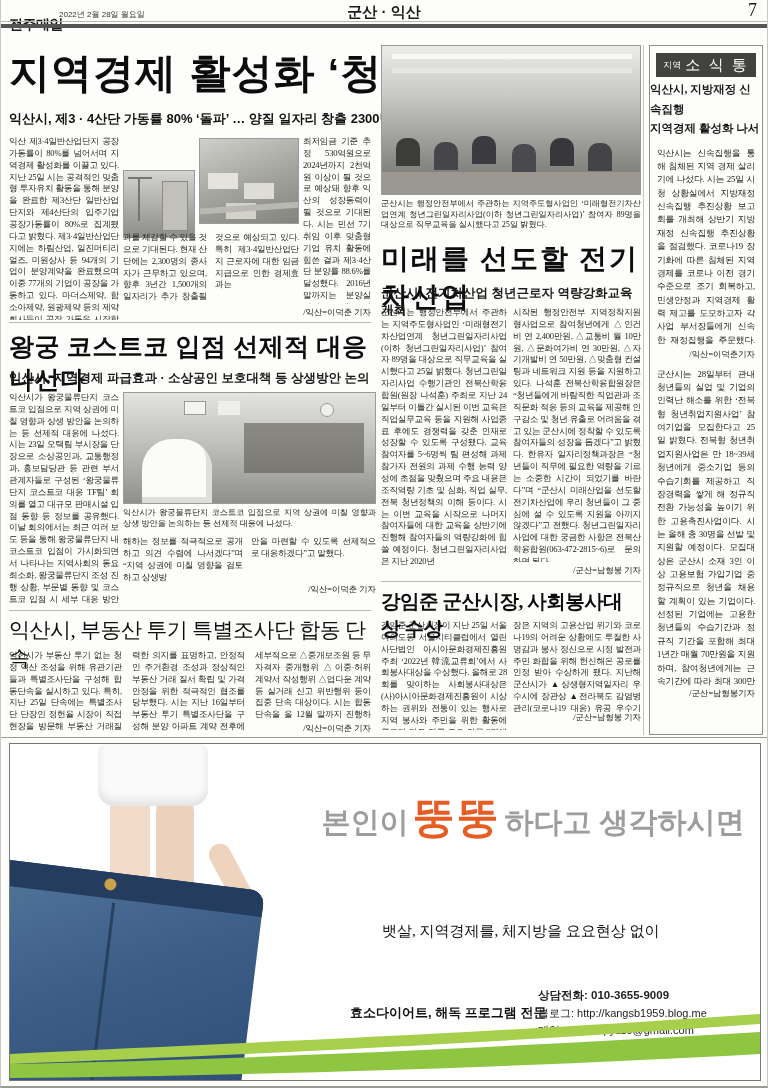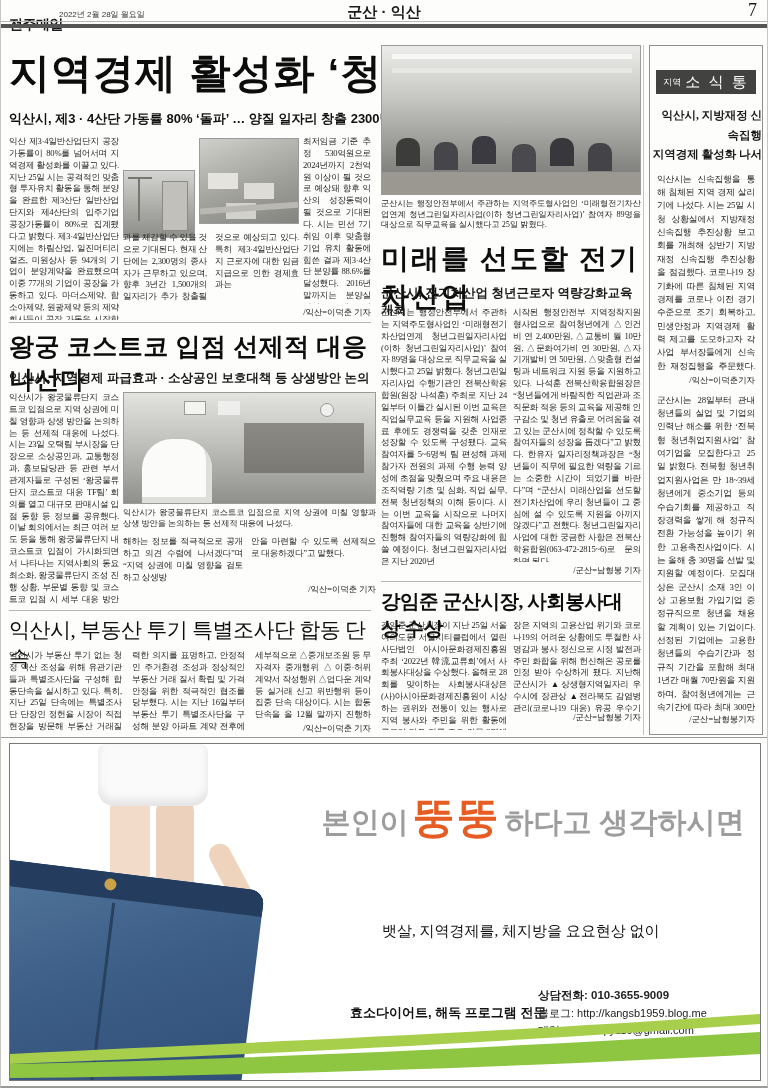--- a/index.html
+++ b/index.html
@@ -98,26 +98,26 @@
   <div class="abs hr" style="left:8px; top:610px; width:362px; height:1px;"></div>
   <div class="abs" style="left:8px; top:616px; width:367px; font-size:21px; font-weight:normal; letter-spacing:-0.5px; color:#0d0d0d;">익산시, 부동산 투기 특별조사단 합동 단속</div>
   <div class="abs body-text" style="left:8px; top:650px; width:113px; height:82px;">익산시가 부동산 투기 없는 청정 익산 조성을 위해 유관기관들과 특별조사단을 구성해 합동단속을 실시하고 있다. 특히, 지난 25일 단속에는 특별조사단 단장인 정헌율 시장이 직접 현장을 방문해 부동산 거래질서 안정을 위해 중개사들과 면담을 실시했다. 정 시장은 이 자리에서 부동산 시장 교란 투기행위 단속과 근절에 대한 강</div>
   <div class="abs body-text" style="left:131px; top:650px; width:113px; height:82px;">력한 의지를 표명하고, 안정적인 주거환경 조성과 정상적인 부동산 거래 질서 확립 및 가격 안정을 위한 적극적인 협조를 당부했다. 시는 지난 16일부터 부동산 투기 특별조사단을 구성해 분양 아파트 계약 전후에 불법 거래행위, 부동산 시장을 교란하는 불법행위 등 부동산 투기 조장 행위에 대해 검토, 국세청과 함께 면밀히 조사하고 있다.</div>
   <div class="abs body-text" style="left:254px; top:650px; width:116px; height:72px;">세부적으로 △중개보조원 등 무자격자 중개행위 △이중·허위 계약서 작성행위 △업다운 계약 등 실거래 신고 위반행위 등이 집중 단속 대상이다. 시는 합동단속을 올 12월 말까지 진행하고 필요할 경우 기간을 연장하여 단속할 계획이며 특히 신규 아파트 분양을 중심으로 집중 단속할 방침이다. 정헌율 시장은 “부동산 투기 세력 유입을 사전 차단하고 불법 투기 세력은 반드시 엄단해 부동산 시장 안정화를 위해 지속적으로 노력하겠다”고 말했다.</div>
   <div class="abs byline" style="left:260px; top:723px; width:110px;">/익산=이덕춘 기자</div>
 
   <div class="abs" style="left:642px; top:45px; width:1px; height:690px; background:#c4c4c0;"></div>
 
   <div class="abs" style="left:648px; top:45px; width:114px; height:690px; border:1px solid #8f8f8b;">
-    <div style="margin:24px auto 0; width:100px; height:24px; background:#424240; color:#fff; display:flex; align-items:center; justify-content:center; gap:4px;">
+    <div style="margin:7px auto 0; width:100px; height:24px; background:#424240; color:#fff; display:flex; align-items:center; justify-content:center; gap:4px;">
       <span class="sans" style="font-size:9px;">지역</span>
       <span class="sans" style="font-size:15px; font-weight:normal; letter-spacing:2px;">소 식 통</span>
     </div>
 
-    <div style="margin-top:12px; text-align:right; font-size:11.5px; font-weight:bold; line-height:1.7;">
+    <div style="margin-top:3px; text-align:left; font-size:11.5px; font-weight:bold; line-height:1.7;">
       <div>익산시, 지방재정 신속집행</div>
       <div>지역경제 활성화 나서</div>
     </div>
     <div class="sb-body" style="margin:8px 7px 0; height:200px;">익산시는 신속집행을 통해 침체된 지역 경제 살리기에 나섰다. 시는 25일 시청 상황실에서 지방재정 신속집행 추진상황 보고회를 개최해 상반기 지방재정 신속집행 추진상황을 점검했다. 코로나19 장기화에 따른 침체된 지역경제를 코로나 이전 경기 수준으로 조기 회복하고, 민생안정과 지역경제 활력 제고를 도모하고자 각 사업 부서장들에게 신속한 재정집행을 주문했다. 상반기 신속집행 대상액 8,206억원 중 6월까지 4,923억원 집행해 60% 목표달성을 위해 총력을 다하고 있으며, 신속집행 중점사항으로는 이월사업 우선 집행으로 불용액 및 잔여원을 최소화할 계획이다.</div>
     <div class="byline" style="margin:2px 7px 0;">/익산=이덕춘기자</div>
 
     <div class="sb-body" style="margin:8px 7px 0; height:318px;">군산시는 28일부터 관내 청년들의 실업 및 기업의 인력난 해소를 위한 ‘전북형 청년취업지원사업’ 참여기업을 모집한다고 25일 밝혔다. 전북형 청년취업지원사업은 만 18~39세 청년에게 중소기업 등의 수습기회를 제공하고 직장경력을 쌓게 해 정규직 전환 가능성을 높이기 위한 고용촉진사업이다. 시는 올해 총 30명을 선발 및 지원할 예정이다. 모집대상은 군산시 소재 3인 이상 고용보험 가입기업 중 정규직으로 청년을 채용할 계획이 있는 기업이다. 선정된 기업에는 고용한 청년들의 수습기간과 정규직 기간을 포함해 최대 1년간 매월 70만원을 지원하며, 참여청년에게는 근속기간에 따라 최대 300만원의 취업장려금을 지원한다. 참여를 희망하는 기업은 시청 일자리정책과로 우편 또는 방문 신청해야 하며 기타 자세한 사항은 시 홈페이지 고시·공고란을 참고하면 된다. 시 관계자는 “코로나19로 인한 청년고용난 극복을 위해 최선을 다하겠다”고 말했다.</div>
     <div class="byline" style="margin:2px 7px 0;">/군산=남형봉기자</div>
   </div>
 

